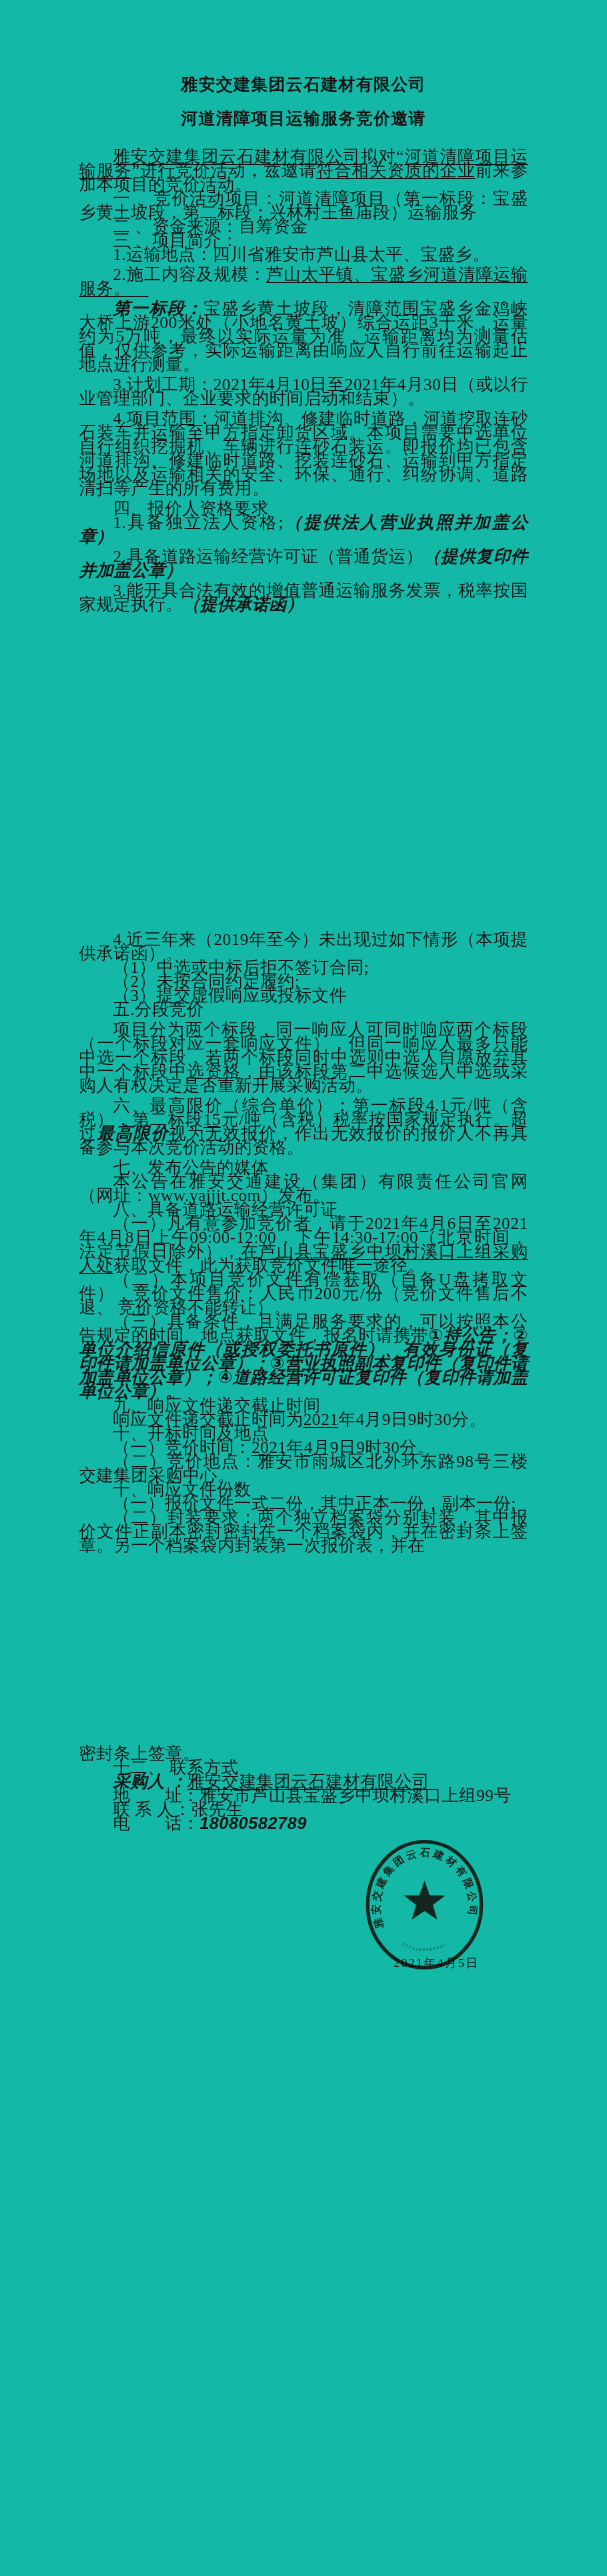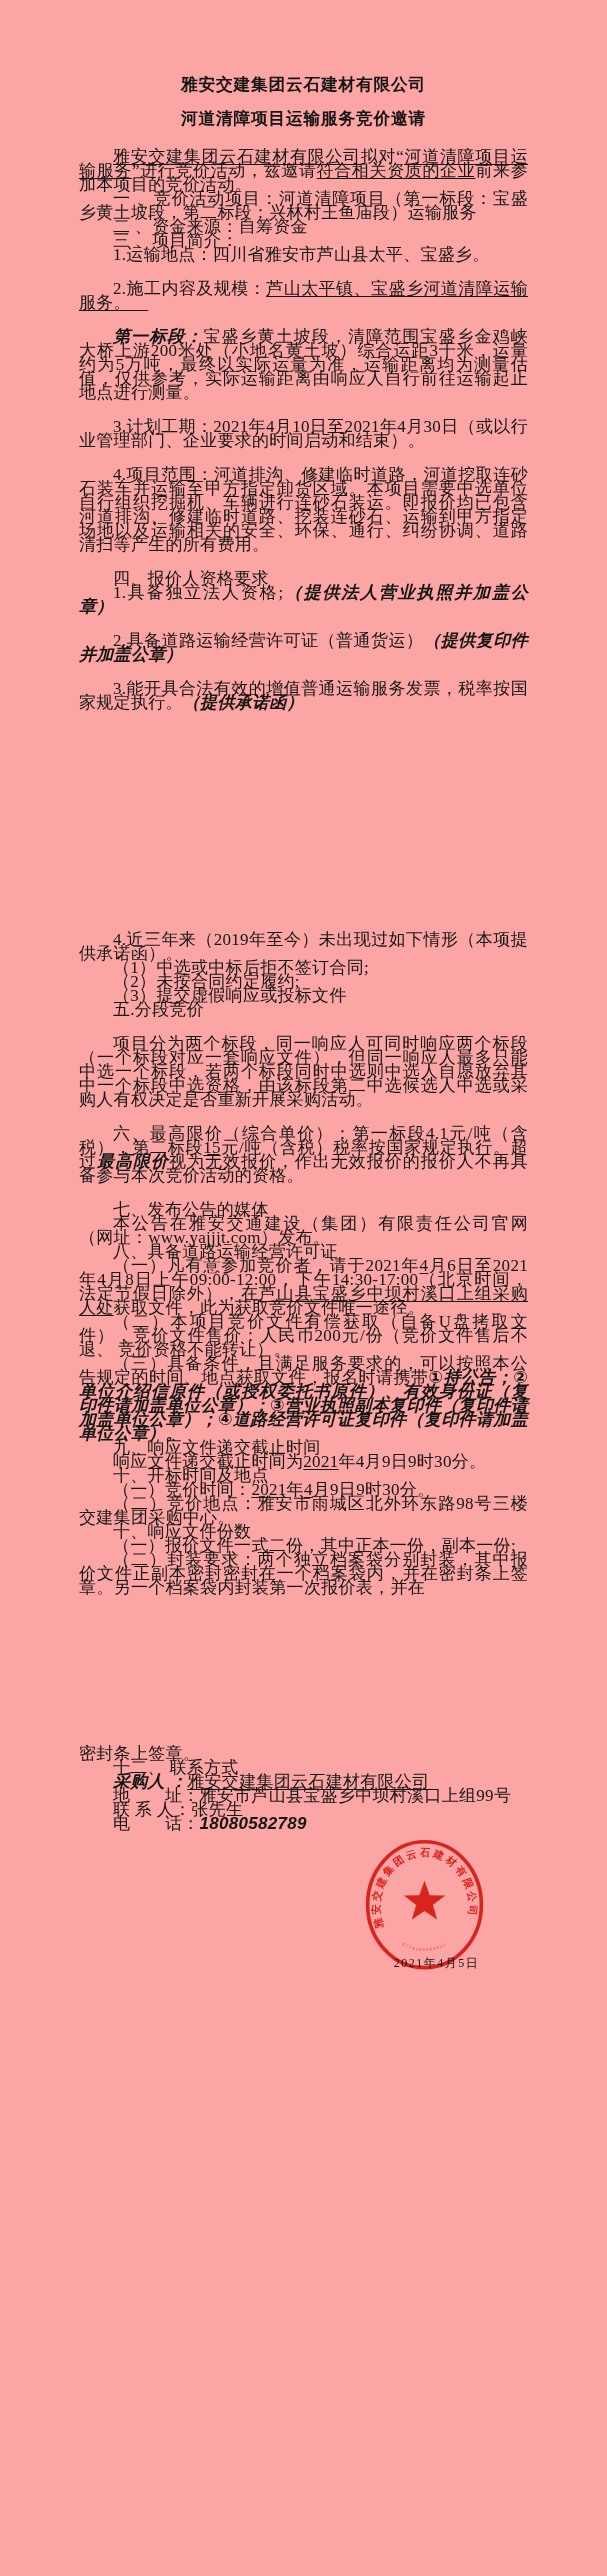--- a/index.html
+++ b/index.html
@@ -1,27 +1,27 @@
 <!DOCTYPE html>
 <html style="font-size:12px"><head>
 <meta charset="utf-8">
 <style>
   html,body{margin:0;padding:0;background:#ffffff;}
-  #canvas{position:relative;width:607px;height:2576px;background:#fca5a5;overflow:hidden;
+  #canvas{position:relative;width:607px;height:2576px;background:#14b8a6;overflow:hidden;
           font-family:"Liberation Serif","DejaVu Serif",serif;color:#151515;}
   .page{position:absolute;left:79px;width:449px;text-align:justify;}
   #page-1{top:68px;}
   #page-2{top:933px;}
   #page-3{top:1747px;}
   .doc-title{margin:0;text-align:center;font-size:16.7px;font-weight:bold;line-height:34px;
              letter-spacing:0.8px;}
   .title-block{margin-bottom:13.7px;}
   .p{margin:0;font-size:17px;line-height:14px;text-indent:2em;letter-spacing:0.3px;}
   .p.flush{text-indent:0;}
-  .p.sp{margin-top:20px;}
+  .p.sp{margin-top:6px;}
   .b{font-weight:bold;font-family:"Liberation Sans","DejaVu Sans",sans-serif;font-style:italic;}
   .u{text-decoration:underline;text-underline-offset:2.3px;}
   #issue-date{position:absolute;left:376px;top:1955px;width:121px;text-align:center;
               font-size:12px;letter-spacing:1.5px;color:#151515;}
   #seal{position:absolute;left:364px;top:1839px;width:121px;height:135px;opacity:0.92;
         mix-blend-mode:multiply;}
   .seal-label{font-family:"Liberation Sans","DejaVu Sans",sans-serif;font-weight:bold;}
 </style>
 </head>
 <body>

